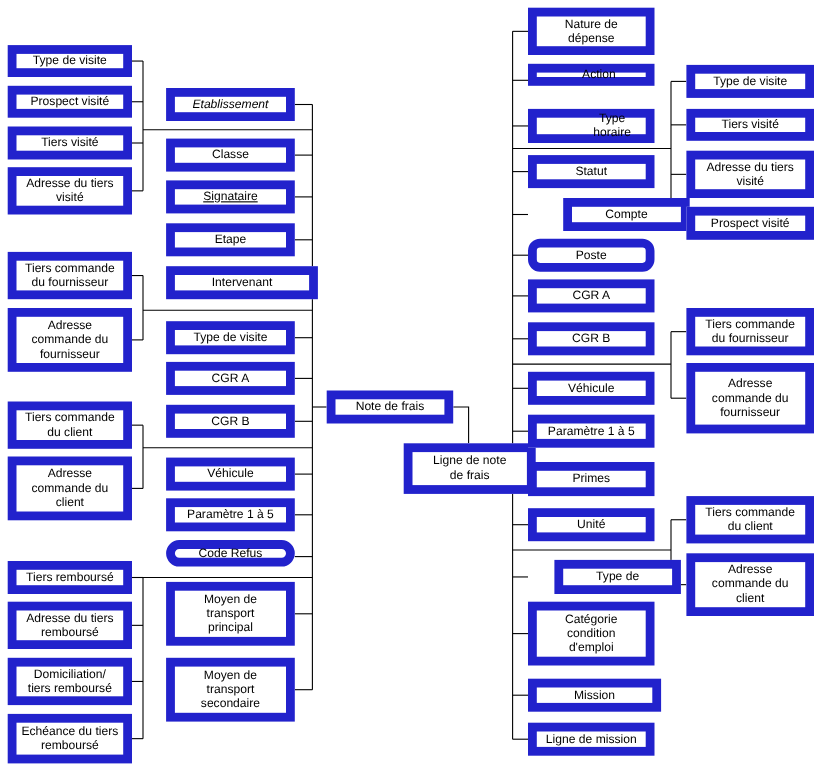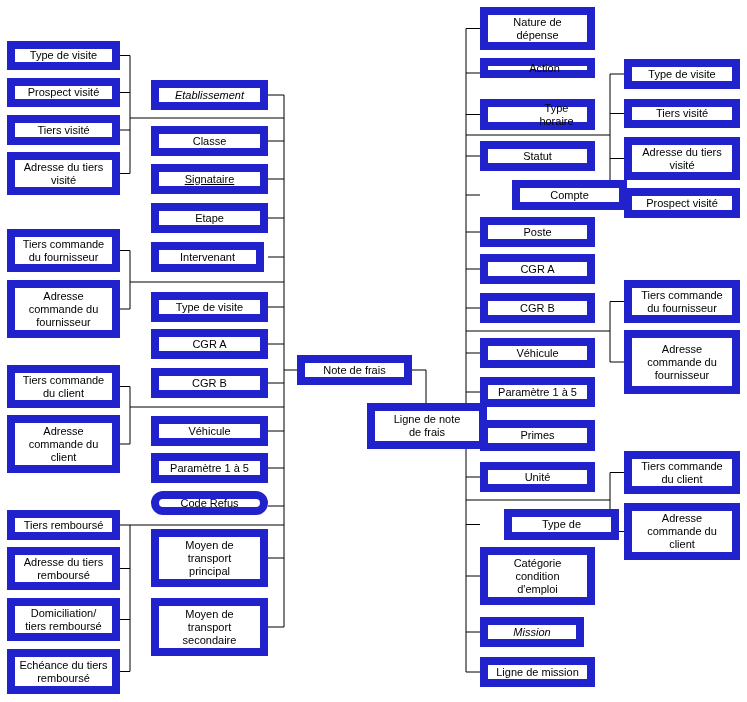--- a/index.html
+++ b/index.html
@@ -120,21 +120,21 @@
     <div class="node" style="left: 7px; top: 547px; width: 113px; height: 43px; border-color: rgb(34, 34, 204);">Adresse du tiers
 remboursé</div>
     <div class="node" style="left: 7px; top: 598px; width: 113px; height: 43px; border-color: rgb(34, 34, 204);">Domiciliation/
 tiers remboursé</div>
     <div class="node" style="left: 7px; top: 649px; width: 113px; height: 45px; border-color: rgb(34, 34, 204);">Echéance du tiers
 remboursé</div>
     <div class="node" style="left: 151px; top: 80px; width: 117px; height: 30px; border-color: rgb(34, 34, 204); font-style: italic;">Etablissement</div>
     <div class="node" style="left: 151px; top: 126px; width: 117px; height: 30px; border-color: rgb(34, 34, 204);">Classe</div>
     <div class="node" style="left: 151px; top: 164px; width: 117px; height: 30px; border-color: rgb(34, 34, 204); text-decoration: underline;">Signataire</div>
     <div class="node" style="left: 151px; top: 203px; width: 117px; height: 30px; border-color: rgb(34, 34, 204);">Etape</div>
-    <div class="node" style="left: 151px; top: 242px; width: 113px; height: 30px; border-color: rgb(34, 34, 204); text-align: right;">Intervenant</div>
+    <div class="node" style="left: 151px; top: 242px; width: 138px; height: 30px; border-color: rgb(34, 34, 204); text-align: right;">Intervenant</div>
     <div class="node" style="left: 151px; top: 292px; width: 117px; height: 30px; border-color: rgb(34, 34, 204);">Type de visite</div>
     <div class="node" style="left: 151px; top: 329px; width: 117px; height: 30px; border-color: rgb(34, 34, 204);">CGR A</div>
     <div class="node" style="left: 151px; top: 368px; width: 117px; height: 30px; border-color: rgb(34, 34, 204);">CGR B</div>
     <div class="node" style="left: 151px; top: 416px; width: 117px; height: 30px; border-color: rgb(34, 34, 204);">Véhicule</div>
     <div class="node" style="left: 151px; top: 453px; width: 117px; height: 30px; border-color: rgb(34, 34, 204);">Paramètre 1 à 5</div>
     <div class="node" style="left: 151px; top: 491px; width: 117px; height: 24px; border-color: rgb(34, 34, 204); border-radius: 13px;">Code Refus</div>
     <div class="node" style="left: 151px; top: 529px; width: 117px; height: 58px; border-color: rgb(34, 34, 204);">Moyen de
 transport
 principal</div>
     <div class="node" style="left: 151px; top: 598px; width: 117px; height: 58px; border-color: rgb(34, 34, 204);">Moyen de
@@ -142,32 +142,32 @@
 secondaire</div>
     <div class="node" style="left: 297px; top: 355px; width: 115px; height: 30px; border-color: rgb(34, 34, 204);">Note de frais</div>
     <div class="node" style="left: 333px; top: 403px; width: 120px; height: 46px; border-color: rgb(34, 34, 204); margin-left: 34px;">Ligne de note
 de frais</div>
     <div class="node" style="left: 480px; top: 7px; width: 115px; height: 43px; border-color: rgb(34, 34, 204);">Nature de
 dépense</div>
     <div class="node" style="left: 480px; top: 58px; width: 115px; height: 20px; border-color: rgb(34, 34, 204); padding-left: 16px;">Action</div>
     <div class="node" style="left: 480px; top: 99px; width: 115px; height: 31px; border-color: rgb(34, 34, 204); padding-left: 40px;">Type horaire</div>
     <div class="node" style="left: 480px; top: 141px; width: 115px; height: 30px; border-color: rgb(34, 34, 204);">Statut</div>
     <div class="node" style="left: 480px; top: 180px; width: 115px; height: 30px; border-color: rgb(34, 34, 204); margin-left: 32px;">Compte</div>
-    <div class="node" style="left: 480px; top: 217px; width: 115px; height: 30px; border-color: rgb(34, 34, 204);">Poste</div>
+    <div class="node" style="left: 480px; top: 217px; width: 115px; height: 30px; border-color: rgb(34, 34, 204); border-radius: 11px;">Poste</div>
     <div class="node" style="left: 480px; top: 254px; width: 115px; height: 30px; border-color: rgb(34, 34, 204);">CGR A</div>
     <div class="node" style="left: 480px; top: 293px; width: 115px; height: 30px; border-color: rgb(34, 34, 204);">CGR B</div>
     <div class="node" style="left: 480px; top: 338px; width: 115px; height: 30px; border-color: rgb(34, 34, 204);">Véhicule</div>
     <div class="node" style="left: 480px; top: 377px; width: 115px; height: 30px; border-color: rgb(34, 34, 204);">Paramètre 1 à 5</div>
     <div class="node" style="left: 480px; top: 420px; width: 115px; height: 31px; border-color: rgb(34, 34, 204);">Primes</div>
     <div class="node" style="left: 480px; top: 462px; width: 115px; height: 30px; border-color: rgb(34, 34, 204);">Unité</div>
     <div class="node" style="left: 480px; top: 509px; width: 115px; height: 31px; border-color: rgb(34, 34, 204); margin-left: 24px;">Type de</div>
     <div class="node" style="left: 480px; top: 547px; width: 115px; height: 58px; border-color: rgb(34, 34, 204);">Catégorie
 condition
 d'emploi</div>
-    <div class="node" style="left: 480px; top: 617px; width: 104px; height: 30px; border-color: rgb(34, 34, 204); font-style: italic;">Mission</div>
+    <div class="node" style="left: 480px; top: 617px; width: 121px; height: 30px; border-color: rgb(34, 34, 204);">Mission</div>
     <div class="node" style="left: 480px; top: 657px; width: 115px; height: 30px; border-color: rgb(34, 34, 204);">Ligne de mission</div>
     <div class="node" style="left: 624px; top: 59px; width: 116px; height: 30px; border-color: rgb(34, 34, 204);">Type de visite</div>
     <div class="node" style="left: 624px; top: 99px; width: 116px; height: 29px; border-color: rgb(34, 34, 204);">Tiers visité</div>
     <div class="node" style="left: 624px; top: 137px; width: 116px; height: 43px; border-color: rgb(34, 34, 204);">Adresse du tiers
 visité</div>
     <div class="node" style="left: 624px; top: 188px; width: 116px; height: 30px; border-color: rgb(34, 34, 204);">Prospect visité</div>
     <div class="node" style="left: 624px; top: 280px; width: 116px; height: 43px; border-color: rgb(34, 34, 204);">Tiers commande
 du fournisseur</div>
     <div class="node" style="left: 624px; top: 330px; width: 116px; height: 64px; border-color: rgb(34, 34, 204);">Adresse
 commande du

